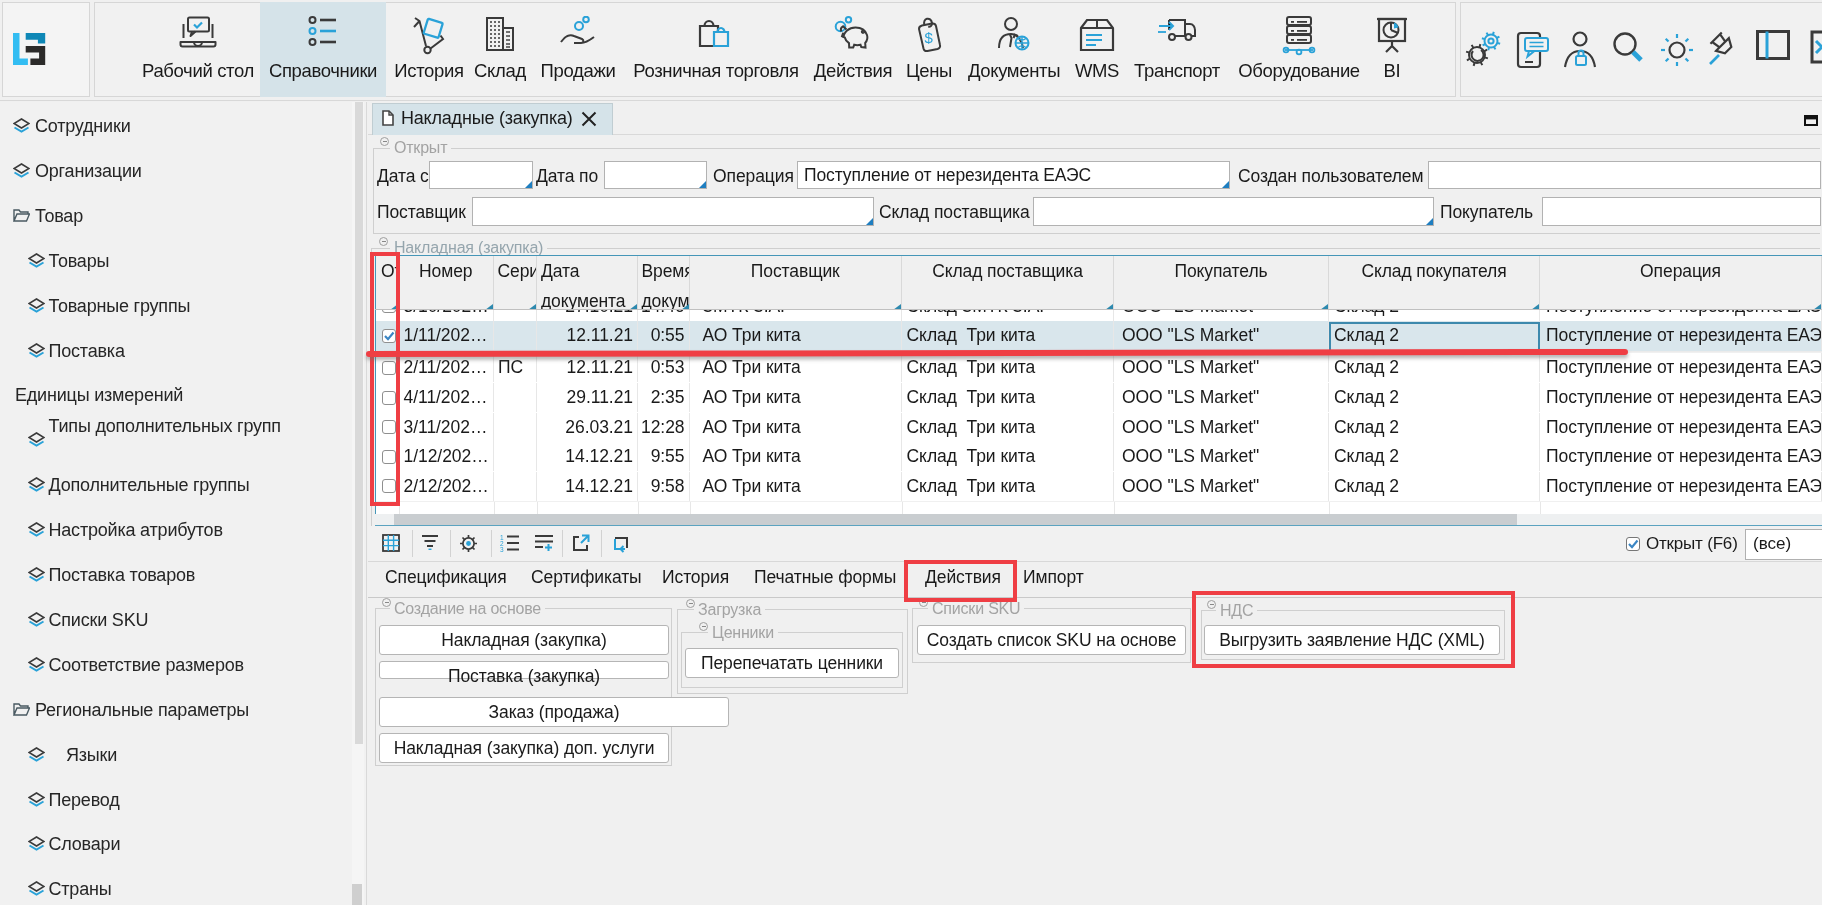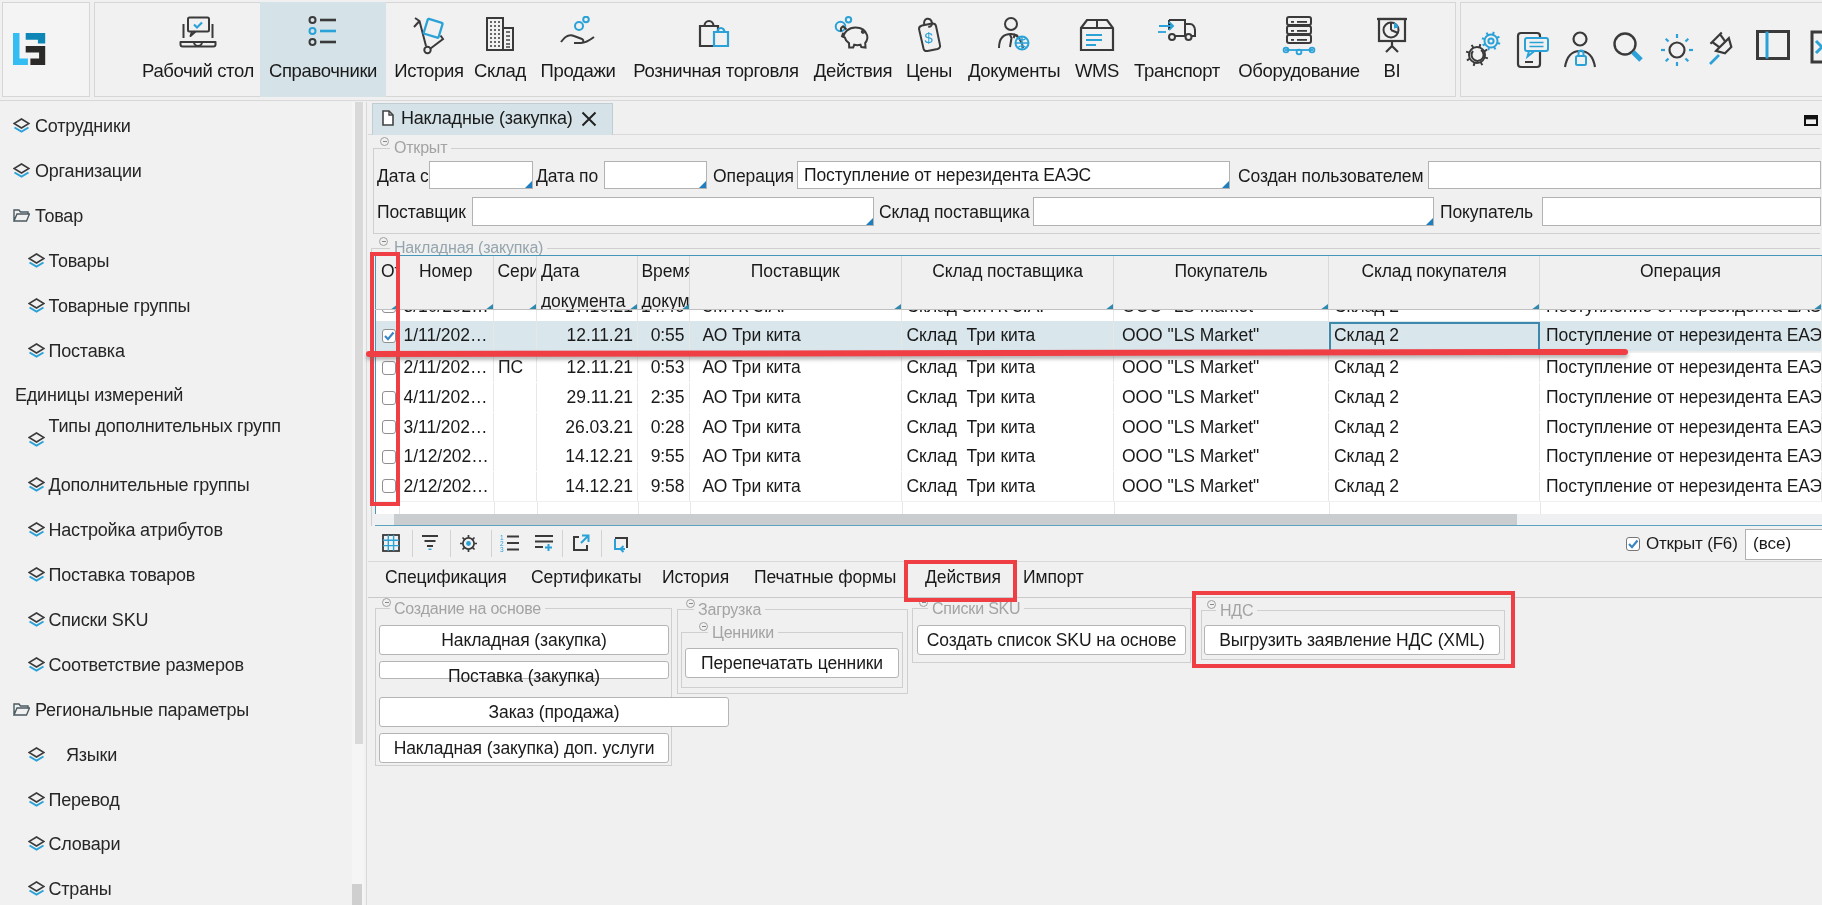--- a/index.html
+++ b/index.html
@@ -556,21 +556,21 @@
       <div class="cell" style="left:954px;top:0px;width:211px;padding-left:5px;text-overflow:clip;">Склад 2</div>
       <div class="cell" style="left:1165px;top:0px;width:282px;padding-left:6px;text-overflow:clip;">Поступление от нерезидента ЕАЭС</div>
       <div class="cb" style="left:6.5px;top:7.5px"></div>
       <div style="position:absolute;left:23px;top:0px;width:1px;height:30px;background:#e7e7e7"></div>
     </div>
     <div class="abs" style="left:375px;top:412.6px;width:1447px;height:1px;background:#ebebeb"></div>
     <div class="abs" style="left:375px;top:412.6px;height:29.600000000000023px;width:1447px;overflow:hidden;background:#fff">
       <div class="cell" style="left:24px;top:0px;width:94.5px;padding-left:4.5px;">3/11/2021999</div>
       <div class="cell" style="left:118.5px;top:0px;width:43.5px;padding-left:4.5px;text-overflow:clip;"></div>
       <div class="cell" style="left:162px;top:0px;width:100.5px;text-align:right;padding-right:3.5px;text-overflow:clip;">26.03.21</div>
-      <div class="cell" style="left:262.5px;top:0px;width:52px;text-align:right;padding-right:4px;text-overflow:clip;">0:28</div>
+      <div class="cell" style="left:262.5px;top:0px;width:52px;text-align:right;padding-right:4px;text-overflow:clip;">12:28</div>
       <div class="cell" style="left:314.5px;top:0px;width:212.5px;padding-left:13px;text-overflow:clip;">АО Три кита</div>
       <div class="cell" style="left:527px;top:0px;width:212px;padding-left:4.5px;text-overflow:clip;">Склад  Три кита</div>
       <div class="cell" style="left:739px;top:0px;width:215px;padding-left:8px;text-overflow:clip;">ООО "LS Market"</div>
       <div class="cell" style="left:954px;top:0px;width:211px;padding-left:5px;text-overflow:clip;">Склад 2</div>
       <div class="cell" style="left:1165px;top:0px;width:282px;padding-left:6px;text-overflow:clip;">Поступление от нерезидента ЕАЭС</div>
       <div class="cb" style="left:6.5px;top:7.5px"></div>
       <div style="position:absolute;left:23px;top:0px;width:1px;height:30px;background:#e7e7e7"></div>
     </div>
     <div class="abs" style="left:375px;top:442.20000000000005px;width:1447px;height:1px;background:#ebebeb"></div>
     <div class="abs" style="left:375px;top:442.2px;height:29.600000000000023px;width:1447px;overflow:hidden;background:#fff">

